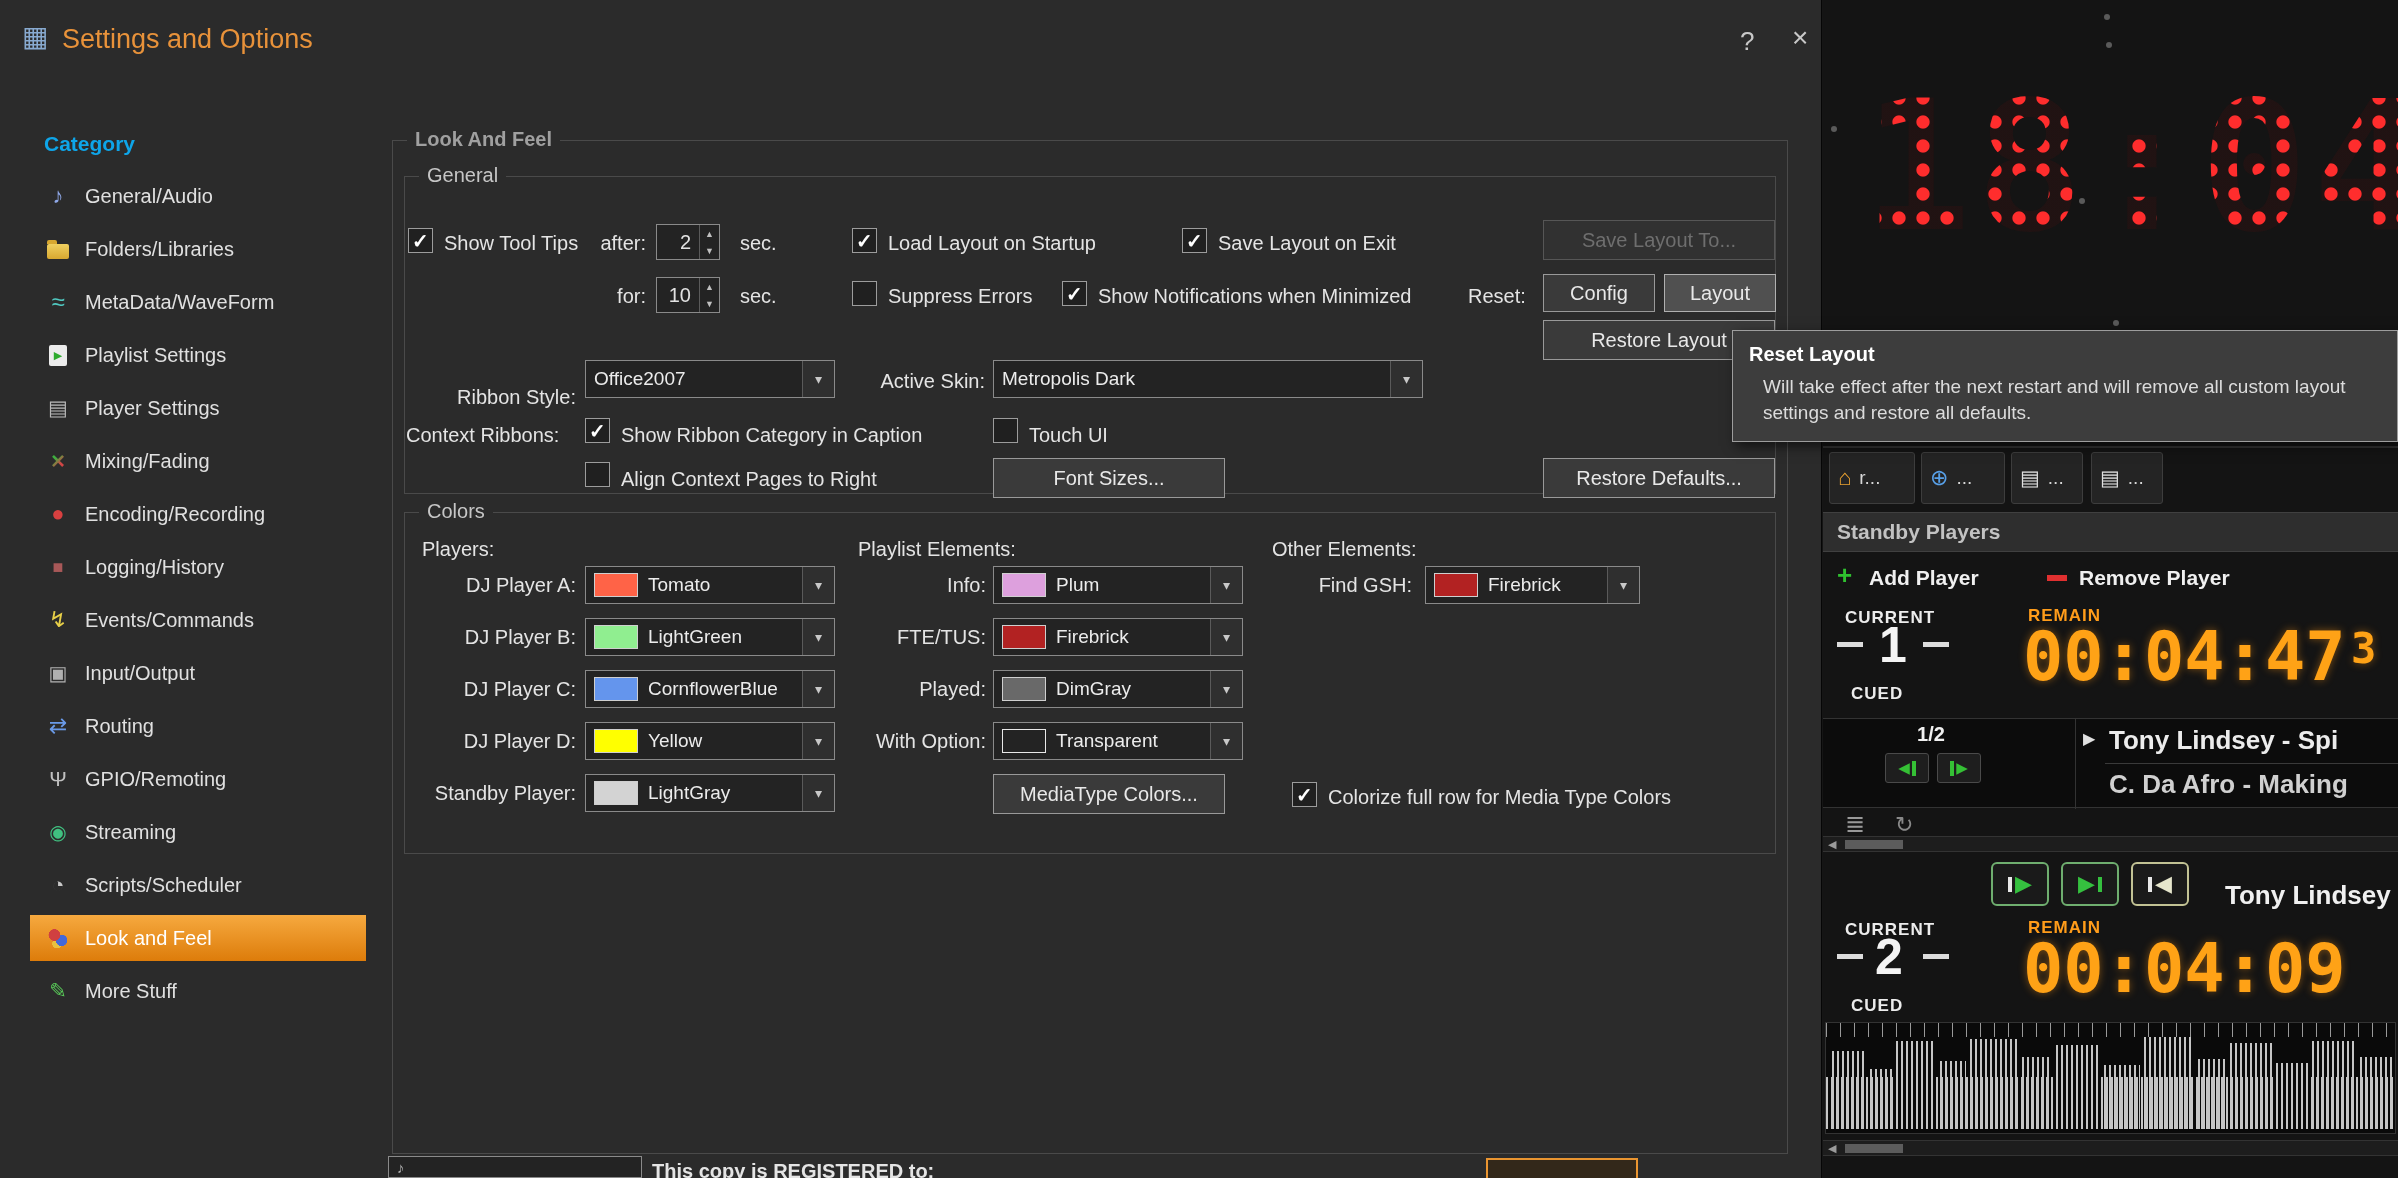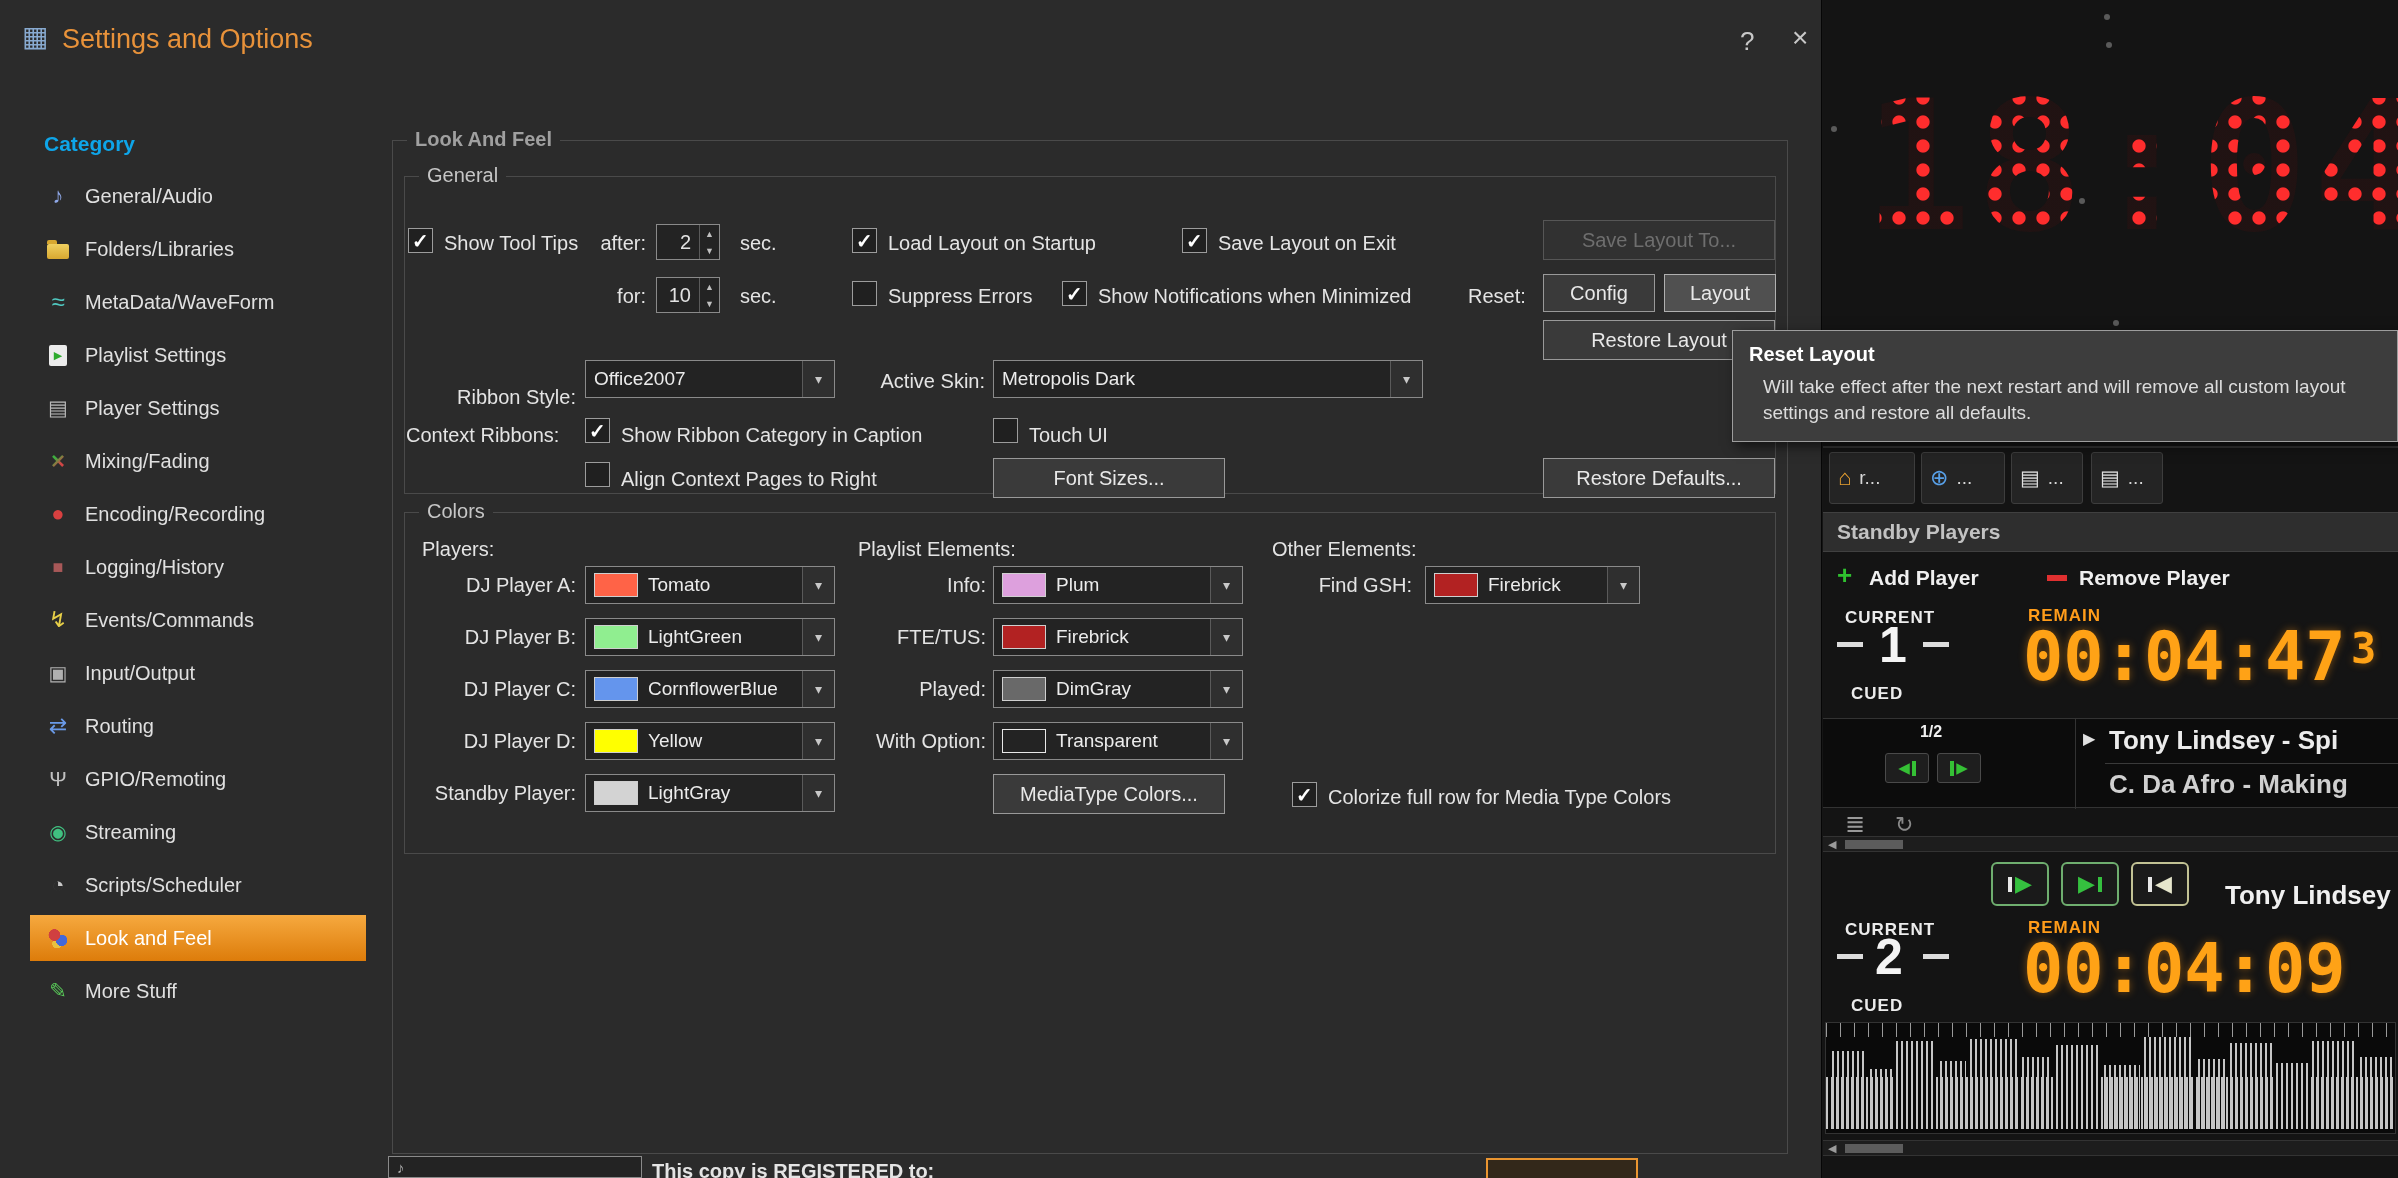--- a/index.html
+++ b/index.html
@@ -114,21 +114,21 @@
     <span class="small-cap" style="left:22px;top:608px">CURRENT</span>
     <span class="big-num" style="left:56px;top:616px">1</span>
     <span class="num-dash" style="left:14px;top:642px"></span>
     <span class="num-dash" style="left:100px;top:642px"></span>
     <span class="small-cap" style="left:28px;top:684px">CUED</span>
     <span class="small-cap orange" style="left:205px;top:606px">REMAIN</span>
     <span class="led" style="left:200px;top:618px;font-size:67px">00:04:47</span>
     <span class="led" style="left:528px;top:624px;font-size:42px">3</span>
 
     <div class="pl-box">
-      <span style="position:absolute;left:58px;top:4px;width:100px;text-align:center;font-weight:bold;font-size:16px;color:#f0f0f0">1/2</span>
+      <span style="position:absolute;left:58px;top:4px;width:100px;text-align:center;font-weight:bold;font-size:20px;color:#f0f0f0">1/2</span>
       <div class="mini-btn" style="left:62px;top:34px">
         <span>◀</span>
           <span class="bar"></span>
       </div>
       <div class="mini-btn" style="left:114px;top:34px">
         <span class="bar"></span>
           <span>▶</span>
       </div>
       <div style="position:absolute;left:252px;top:0;width:1px;height:90px;background:#333"></div>
       <span style="position:absolute;left:260px;top:10px;color:#e0e0e0;font-size:16px">▶</span>

